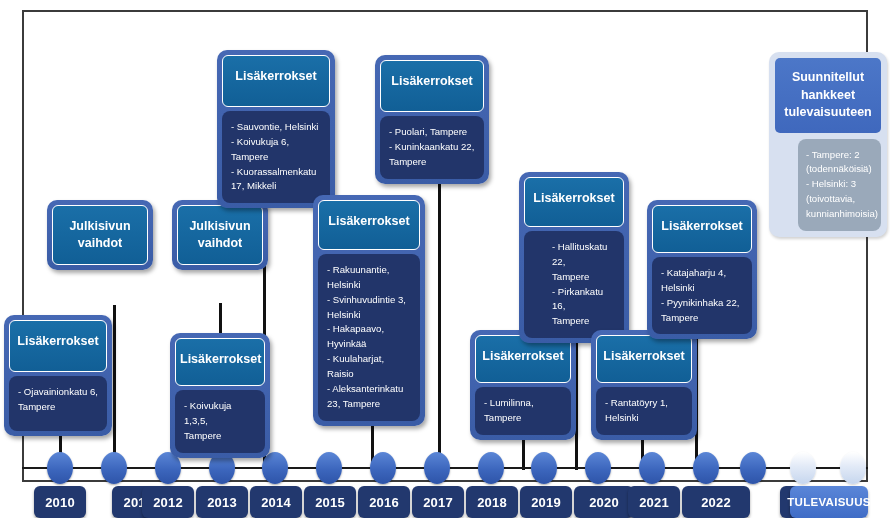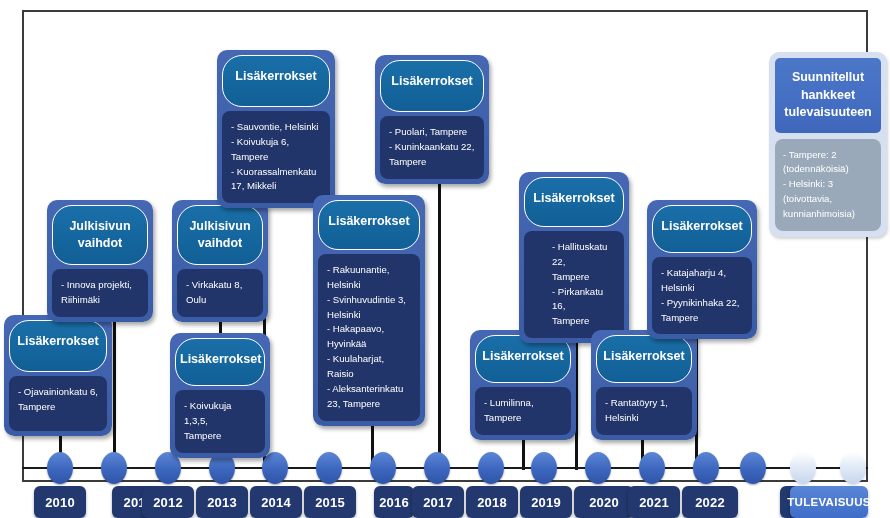--- a/index.html
+++ b/index.html
@@ -29,37 +29,37 @@
         color:#ffffff;font-size:13px;font-weight:700;display:flex;align-items:center;
         justify-content:center;box-shadow:0 2px 3px rgba(0,0,0,.35);letter-spacing:.2px;}
   .year.future{background:linear-gradient(180deg,#5a86d8 0%,#3f6cc6 100%);
         font-size:11.5px;letter-spacing:.3px;}
 
   
   .card{position:absolute;border-radius:10px;
         background:linear-gradient(180deg,#4668b4 0%,#3a5ca6 100%);
         padding:5px;box-sizing:border-box;
         box-shadow:2px 3px 4px rgba(0,0,0,.35);}
-  .card .hd{border:1.6px solid #ffffff;border-radius:20px;
+  .card .hd{border:1.6px solid #ffffff;border-radius:6px;
         background:linear-gradient(180deg,#1a6fa8 0%,#115f96 100%);
         color:#ffffff;font-size:12.5px;font-weight:700;text-align:center;
         padding:12px 4px;line-height:1.35;box-sizing:border-box;}
   .card .bd{margin-top:4px;border-radius:8px;background:#22356a;
         color:#ffffff;font-size:9.6px;line-height:1.55;
         padding:9px 8px 9px 9px;box-sizing:border-box;}
   .card .bd div{white-space:normal;}
 
   
   .fpanel{position:absolute;border-radius:10px;background:#d7e0f0;
         padding:6px;box-sizing:border-box;box-shadow:1px 2px 3px rgba(0,0,0,.18);}
   .fpanel .hd{border-radius:5px;background:linear-gradient(180deg,#4c77c8 0%,#3f68bd 100%);
         color:#ffffff;font-size:12.5px;font-weight:700;text-align:center;
         padding:11px 4px;line-height:1.4;box-sizing:border-box;}
   .fpanel .bd{margin-top:6px;border-radius:8px;background:#9aa9ba;color:#ffffff;
-        font-size:9.6px;line-height:1.55;padding:9px 8px;box-sizing:border-box;}
+        font-size:9.6px;line-height:1.55;padding:9px 8px;box-sizing:border-box;margin-left:23px;}
 </style>
 </head>
 <body>
 
 <div id="stage">
 
   <div class="frame"></div>
 
   <div id="connectors">
       <div class="conn" style="left: 59px; top: 425px; height: 45px;"></div>
@@ -96,59 +96,51 @@
       <div class="node future" style="left: 840px; top: 452px;"></div>
     </div>
 
   <div id="years">
       <div class="year" style="left: 34px; top: 486px; width: 52px;">2010</div>
       <div class="year" style="left: 88px; top: 486px; width: 52px; margin-left: 24px;">2011</div>
       <div class="year" style="left: 142px; top: 486px; width: 52px;">2012</div>
       <div class="year" style="left: 196px; top: 486px; width: 52px;">2013</div>
       <div class="year" style="left: 250px; top: 486px; width: 52px;">2014</div>
       <div class="year" style="left: 304px; top: 486px; width: 52px;">2015</div>
-      <div class="year" style="left: 374px; top: 486px; width: 40px;">2016</div>
+      <div class="year" style="left: 358px; top: 486px; width: 52px;">2016</div>
       <div class="year" style="left: 412px; top: 486px; width: 52px;">2017</div>
       <div class="year" style="left: 466px; top: 486px; width: 52px;">2018</div>
       <div class="year" style="left: 520px; top: 486px; width: 52px;">2019</div>
       <div class="year" style="left: 574px; top: 486px; width: 60px;">2020</div>
       <div class="year" style="left: 628px; top: 486px; width: 52px;">2021</div>
-      <div class="year" style="left: 682px; top: 486px; width: 56px;">2022</div>
+      <div class="year" style="left: 682px; top: 486px; width: 68px;">2022</div>
       <div class="year" style="left: 780px; top: 486px; width: 52px;">2023</div>
       <div class="year future" style="left: 790px; top: 486px; width: 78px;">TULEVAISUUS</div>
     </div>
 
   <div id="cards">
       <div class="card" style="left: 4px; top: 315px; width: 108px;">
         <div class="hd" style="min-height: 52px;">Lisäkerrokset</div>
         <div class="bd" style="min-height: 55px;">
           <div>- Ojavainionkatu 6,</div>
           <div>Tampere</div>
         </div>
       </div>
       <div class="card" style="left: 47px; top: 200px; width: 106px;">
         <div class="hd" style="min-height: 52px;">Julkisivun vaihdot</div>
-        <div class="bd" style="min-height: 48px;">
-          <div>- Innova projekti,</div>
-          <div>Riihimäki</div>
-        </div>
       </div>
       <div class="card" style="left: 170px; top: 333px; width: 100px;">
         <div class="hd" style="min-height: 48px;">Lisäkerrokset</div>
         <div class="bd" style="min-height: 48px;">
           <div>- Koivukuja 1,3,5,</div>
           <div>Tampere</div>
         </div>
       </div>
       <div class="card" style="left: 172px; top: 200px; width: 96px;">
         <div class="hd" style="min-height: 52px;">Julkisivun vaihdot</div>
-        <div class="bd" style="min-height: 48px;">
-          <div>- Virkakatu 8,</div>
-          <div>Oulu</div>
-        </div>
       </div>
       <div class="card" style="left: 217px; top: 50px; width: 118px;">
         <div class="hd" style="min-height: 52px;">Lisäkerrokset</div>
         <div class="bd" style="min-height: 78px;">
           <div>- Sauvontie, Helsinki</div>
           <div>- Koivukuja 6,</div>
           <div>Tampere</div>
           <div>- Kuorassalmenkatu</div>
           <div>17, Mikkeli</div>
         </div>

